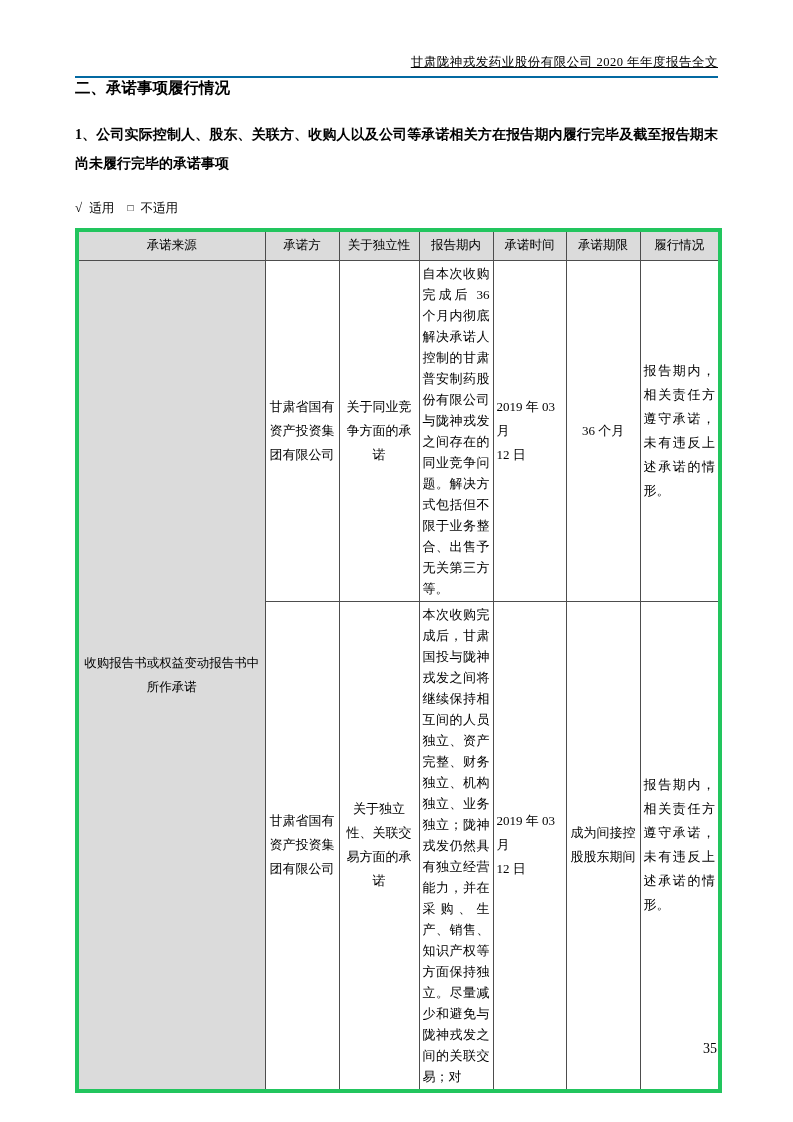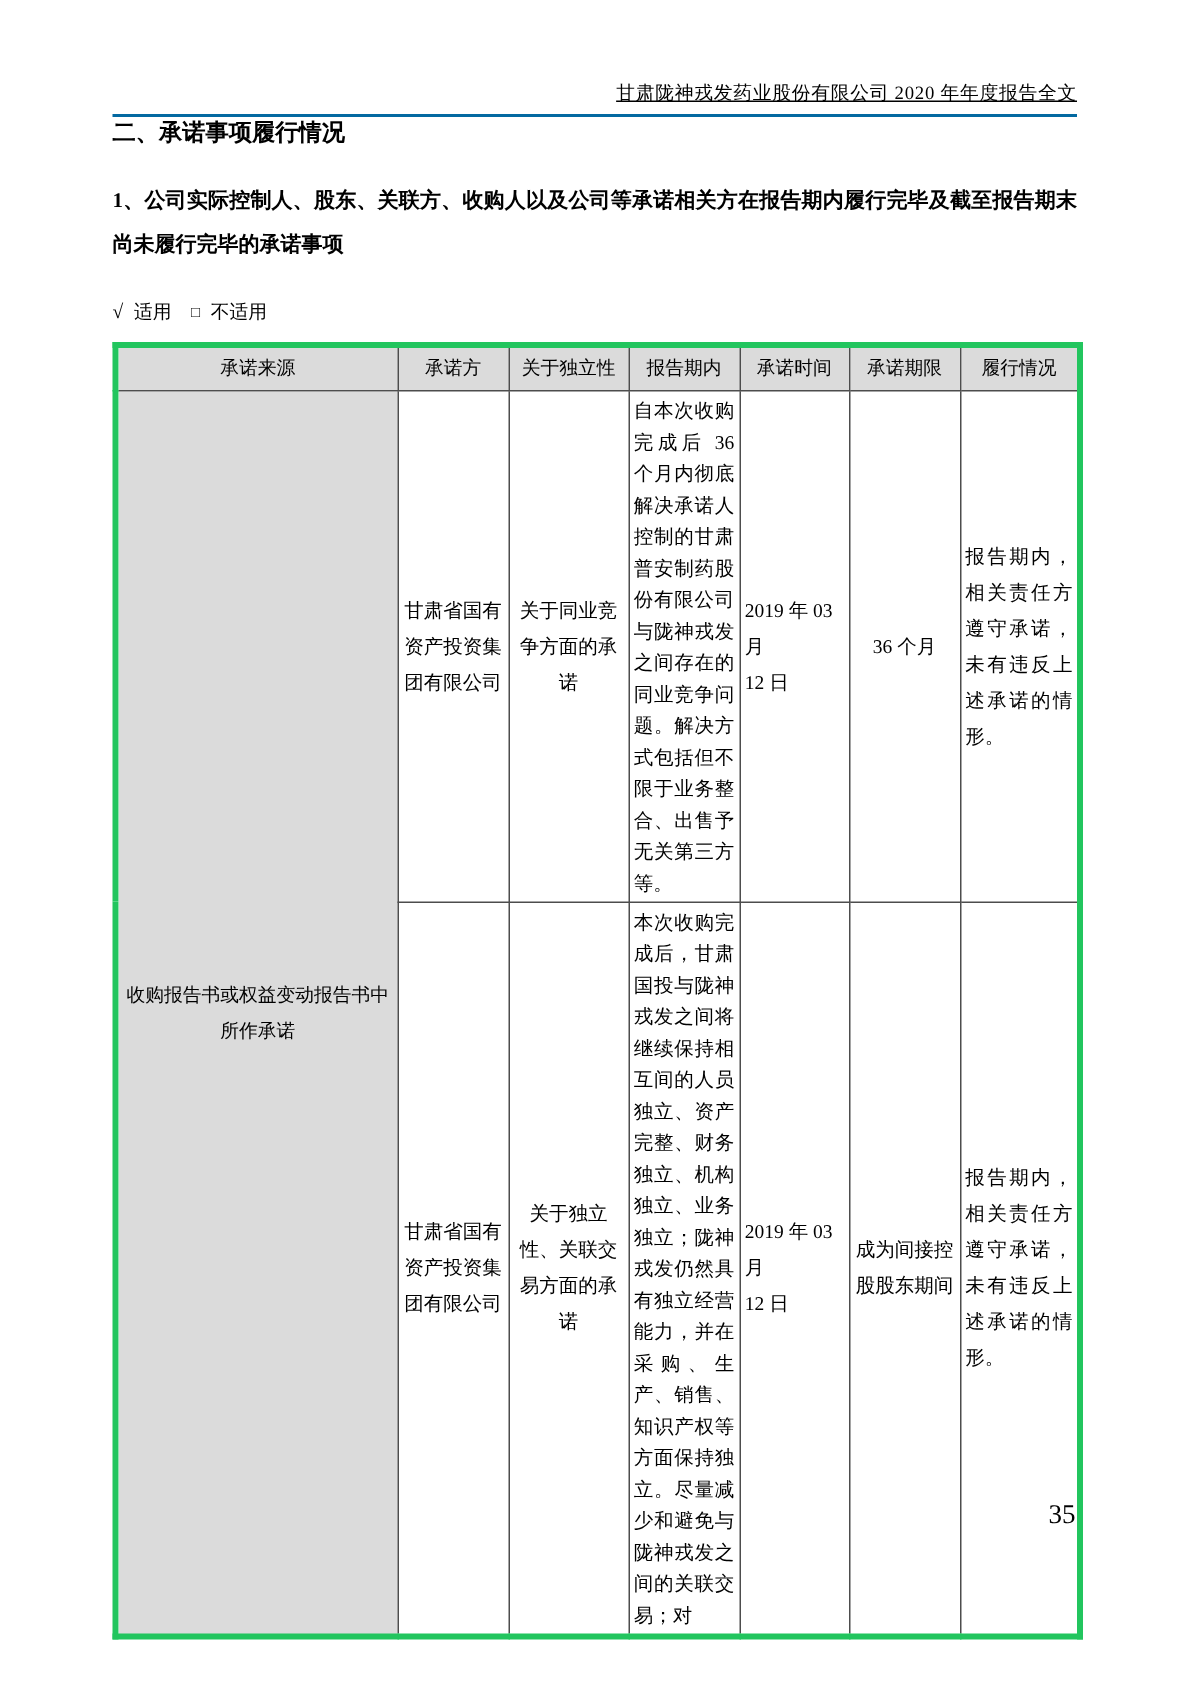--- a/index.html
+++ b/index.html
@@ -97,23 +97,23 @@
     line-height: 24px;
     white-space: pre-line;
   }
   td.cell-performance {
     line-height: 24px;
     text-align: justify;
   }
 
   .page-number {
     position: absolute;
-    top: 999px;
+    top: 1041px;
     right: 76px;
-    font-size: 18px;
+    font-size: 14px;
   }
 </style>
 </head>
 <body>
 
 <div class="page">
   <div class="content">
 
     <div class="running-header">
       <span>甘肃陇神戎发药业股份有限公司 2020 年年度报告全文</span>

